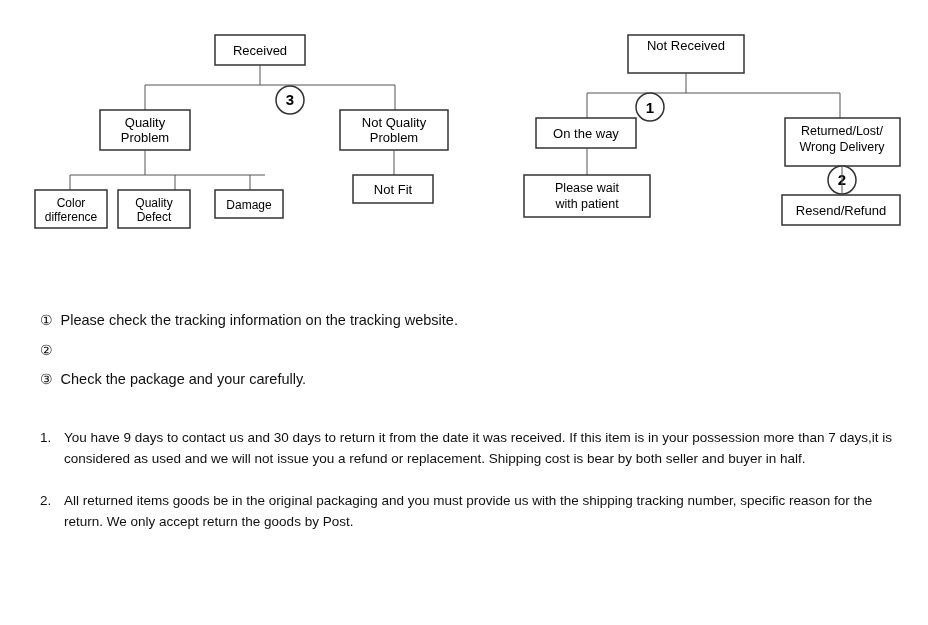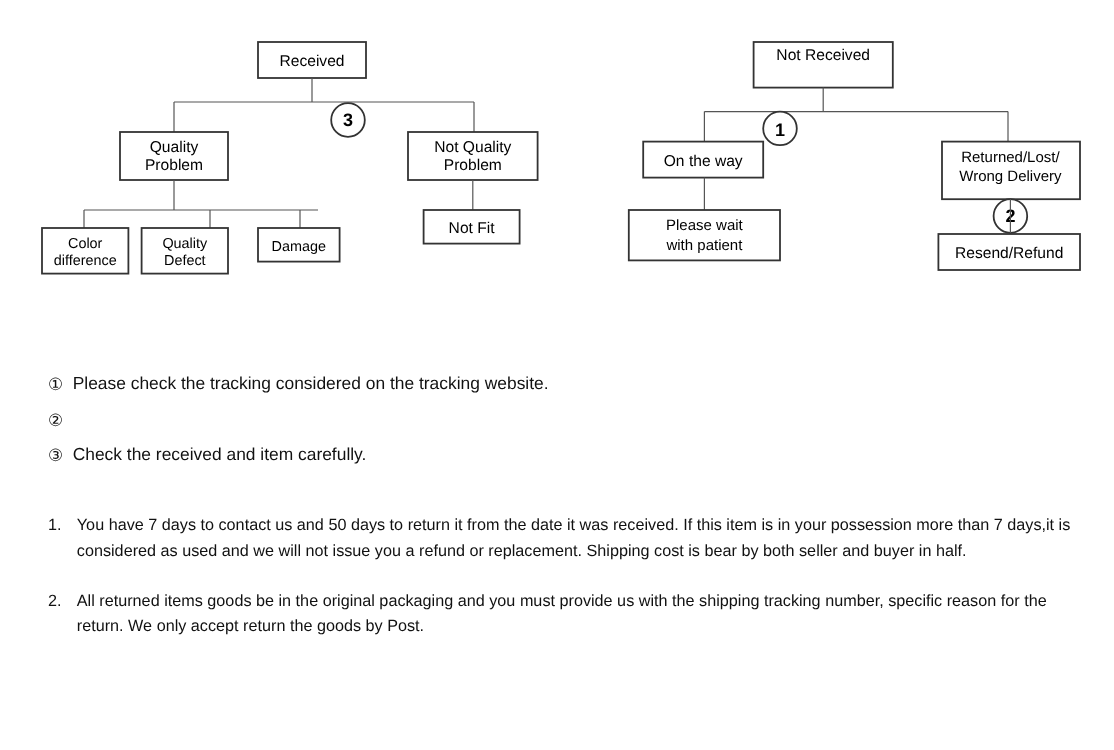--- a/index.html
+++ b/index.html
@@ -146,38 +146,38 @@
     <rect x="752" y="175" width="118" height="30" fill="white" stroke="#333" stroke-width="1.5"></rect>
     <text x="811" y="195" text-anchor="middle" font-size="13">Resend/Refund</text>
 
   </svg>
 </div>
 
 
 <div class="instructions">
   <div class="instruction-item">
     <span class="badge">①</span>
-    <span>Please check the tracking considered on the tracking website.</span>
+    <span>Please check the tracking information on the tracking website.</span>
   </div>
   <div class="instruction-item">
     <span class="badge">②</span>
   </div>
   <div class="instruction-item">
     <span class="badge">③</span>
-    <span>Check the received and item carefully.</span>
+    <span>Check the package and your carefully.</span>
   </div>
 </div>
 
 <br>
 
 
 <div class="rules">
   <div class="rule-item">
     <span class="rule-num">1.</span>
-    <span class="rule-text">You have 7 days to contact us and 50 days to return it from the date it was received. If this item is in your possession more than 7 days,it is considered as used and we will not issue you a refund or replacement. Shipping cost is bear by both seller and buyer in half.</span>
+    <span class="rule-text">You have 9 days to contact us and 30 days to return it from the date it was received. If this item is in your possession more than 7 days,it is considered as used and we will not issue you a refund or replacement. Shipping cost is bear by both seller and buyer in half.</span>
   </div>
   <div class="rule-item">
     <span class="rule-num">2.</span>
     <span class="rule-text">All returned items goods be in the original packaging and you must provide us with the shipping tracking number, specific reason for the return. We only accept return the goods by Post.</span>
   </div>
 </div>
 
 
 
 

